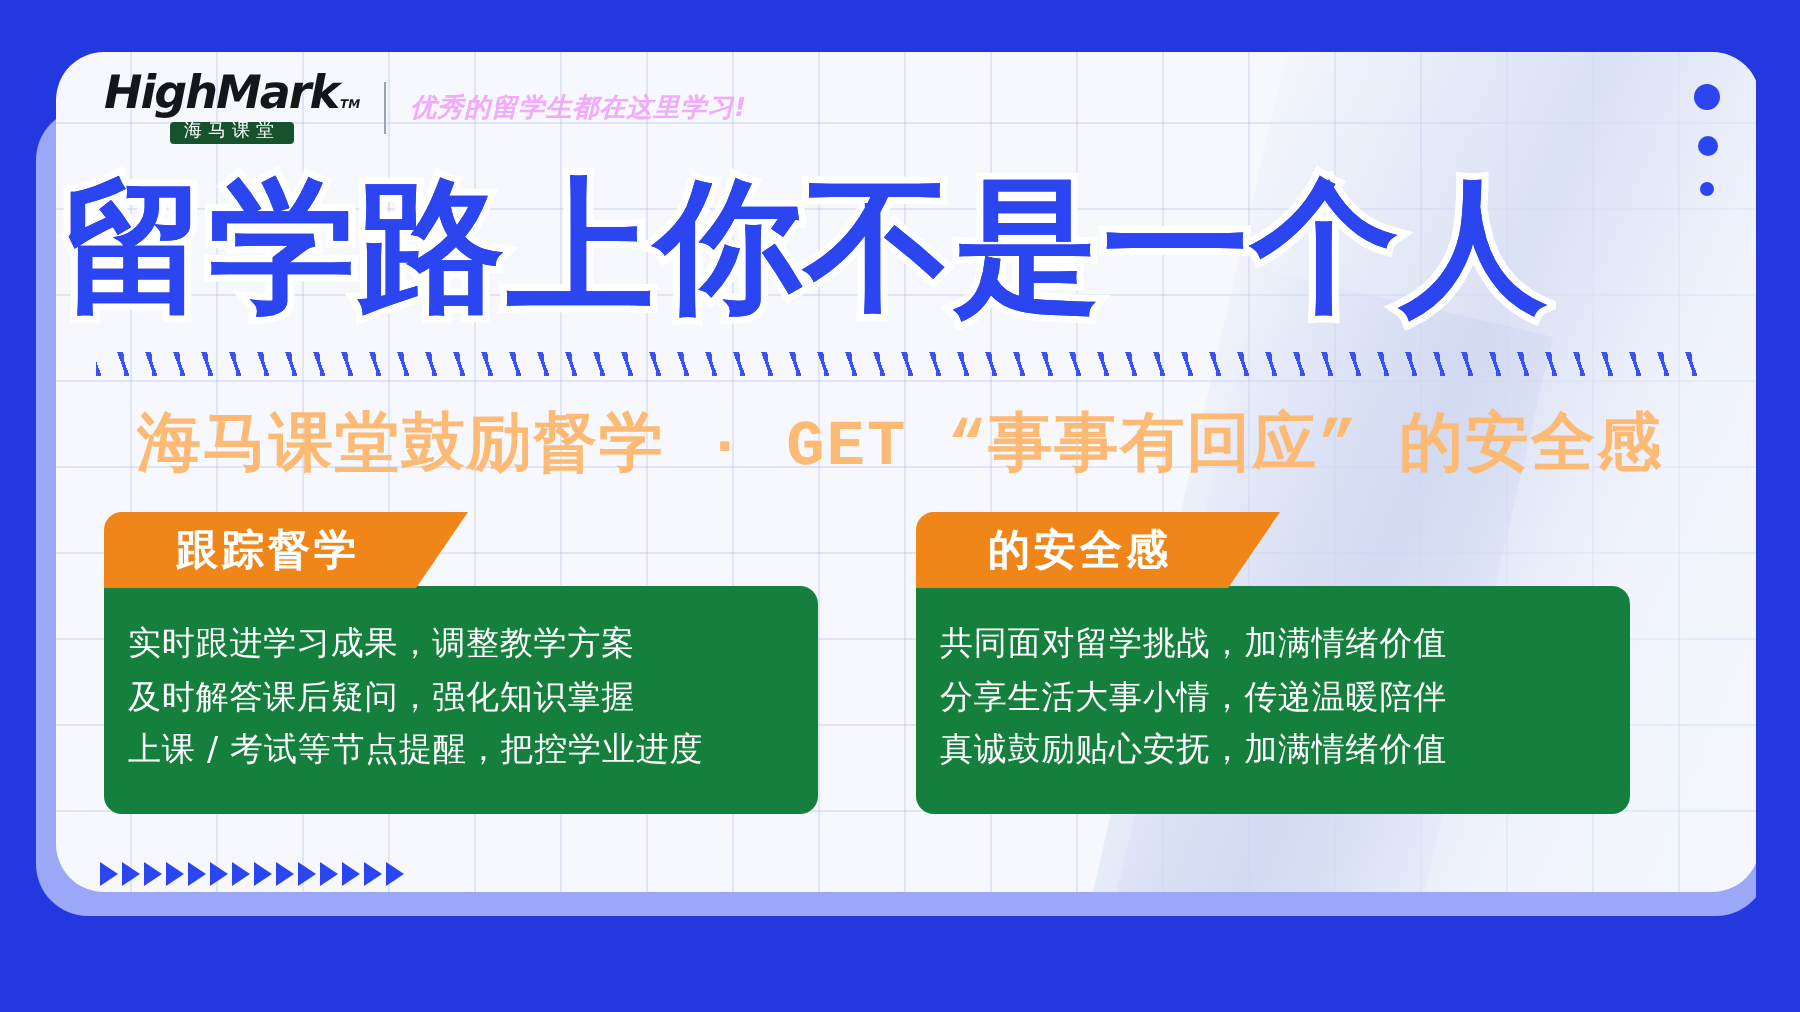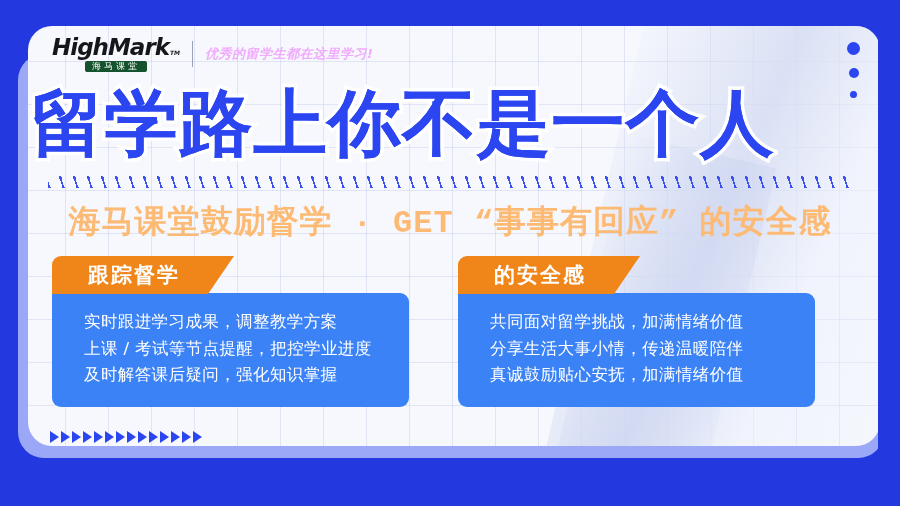--- a/index.html
+++ b/index.html
@@ -105,22 +105,22 @@
     display:flex;align-items:center;justify-content:center;
     border-top-left-radius:9px;
     clip-path:polygon(0 0, 100% 0, calc(100% - 26px) 100%, 0 100%);
   }
   .card-head span{
     font-family:"DejaVu Sans",sans-serif;
     font-size:21px;font-weight:bold;color:#ffffff;letter-spacing:2px;
     padding-right:18px;
   }
   .card-body{
-    margin-top:-1px;background:#3b82f6;border-radius:0 9px 9px 9px;
-    padding:16px 20px 18px 32px;
+    margin-top:-1px;background:#15803d;border-radius:0 9px 9px 9px;
+    padding:16px 20px 18px 12px;
   }
   .card.left .card-body{border-top-left-radius:0;}
   .card-body p{
     margin:0;font-family:"DejaVu Sans",sans-serif;
     font-size:16.5px;line-height:1.62;color:#ffffff;letter-spacing:.4px;
     white-space:nowrap;
   }
 
   
   .arrows{position:absolute;left:50px;top:431px;display:flex;gap:2px;}
@@ -168,22 +168,22 @@
   <div class="dashrule"></div>
 
   <div class="subtitle">海马课堂鼓励督学 · GET “事事有回应” 的安全感</div>
 
   <div class="card left">
     <div class="card-head">
       <span>跟踪督学</span>
     </div>
     <div class="card-body">
       <p>实时跟进学习成果，调整教学方案</p>
+      <p>及时解答课后疑问，强化知识掌握</p>
       <p>上课 / 考试等节点提醒，把控学业进度</p>
-      <p>及时解答课后疑问，强化知识掌握</p>
     </div>
   </div>
 
   <div class="card right">
     <div class="card-head">
       <span>的安全感</span>
     </div>
     <div class="card-body">
       <p>共同面对留学挑战，加满情绪价值</p>
       <p>分享生活大事小情，传递温暖陪伴</p>

